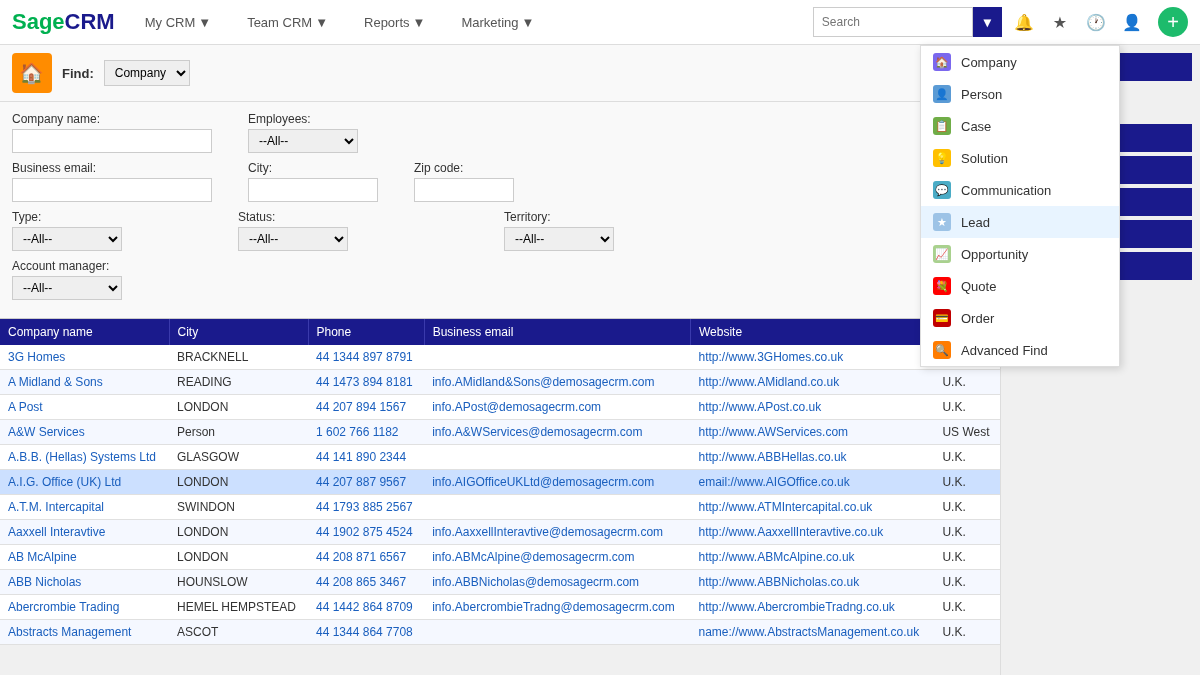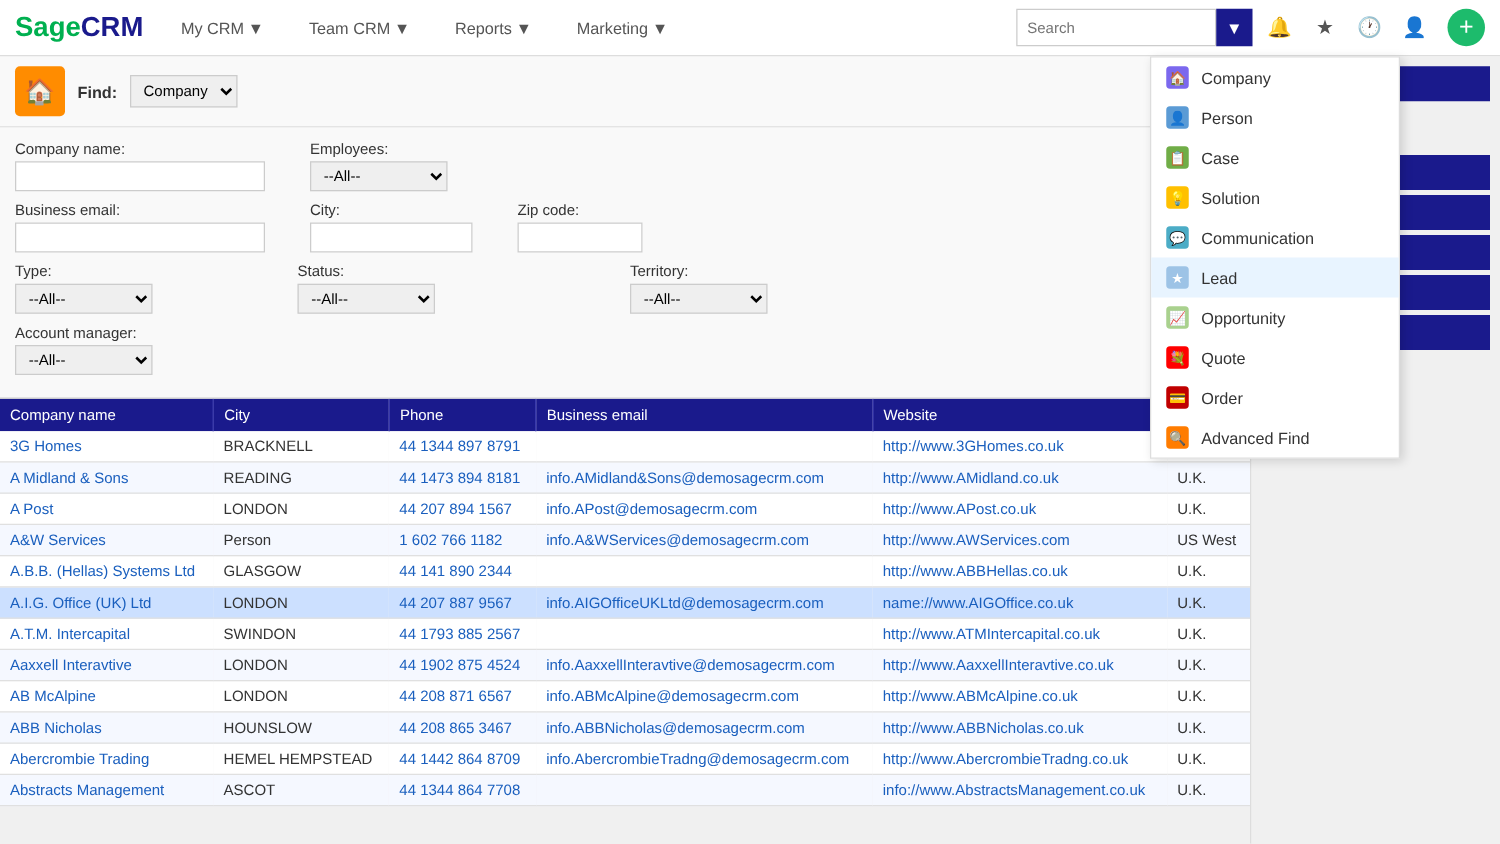--- a/index.html
+++ b/index.html
@@ -507,21 +507,21 @@
               <td><a class="link">44 141 890 2344</a></td>
               <td><a class="link"></a></td>
               <td><a class="link">http://www.ABBHellas.co.uk</a></td>
               <td><span>U.K.</span></td>
             </tr>
             <tr class="selected">
               <td><a class="link">A.I.G. Office (UK) Ltd</a></td>
               <td><span>LONDON</span></td>
               <td><a class="link">44 207 887 9567</a></td>
               <td><a class="link">info.AIGOfficeUKLtd@demosagecrm.com</a></td>
-              <td><a class="link">name://www.AIGOffice.co.uk</a></td>
+              <td><a class="link">email://www.AIGOffice.co.uk</a></td>
               <td><span>U.K.</span></td>
             </tr>
             <tr>
               <td><a class="link">A.T.M. Intercapital</a></td>
               <td><span>SWINDON</span></td>
               <td><a class="link">44 1793 885 2567</a></td>
               <td><a class="link"></a></td>
               <td><a class="link">http://www.ATMIntercapital.co.uk</a></td>
               <td><span>U.K.</span></td>
             </tr>
@@ -555,21 +555,21 @@
               <td><a class="link">44 1442 864 8709</a></td>
               <td><a class="link">info.AbercrombieTradng@demosagecrm.com</a></td>
               <td><a class="link">http://www.AbercrombieTradng.co.uk</a></td>
               <td><span>U.K.</span></td>
             </tr>
             <tr>
               <td><a class="link">Abstracts Management</a></td>
               <td><span>ASCOT</span></td>
               <td><a class="link">44 1344 864 7708</a></td>
               <td><a class="link"></a></td>
-              <td><a class="link">info://www.AbstractsManagement.co.uk</a></td>
+              <td><a class="link">name://www.AbstractsManagement.co.uk</a></td>
               <td><span>U.K.</span></td>
             </tr>
           </tbody>
       </table>
     </div>
   </div>
 
   <div class="right-panel">
     <div class="right-section">
       <button class="help-btn">Help</button>

